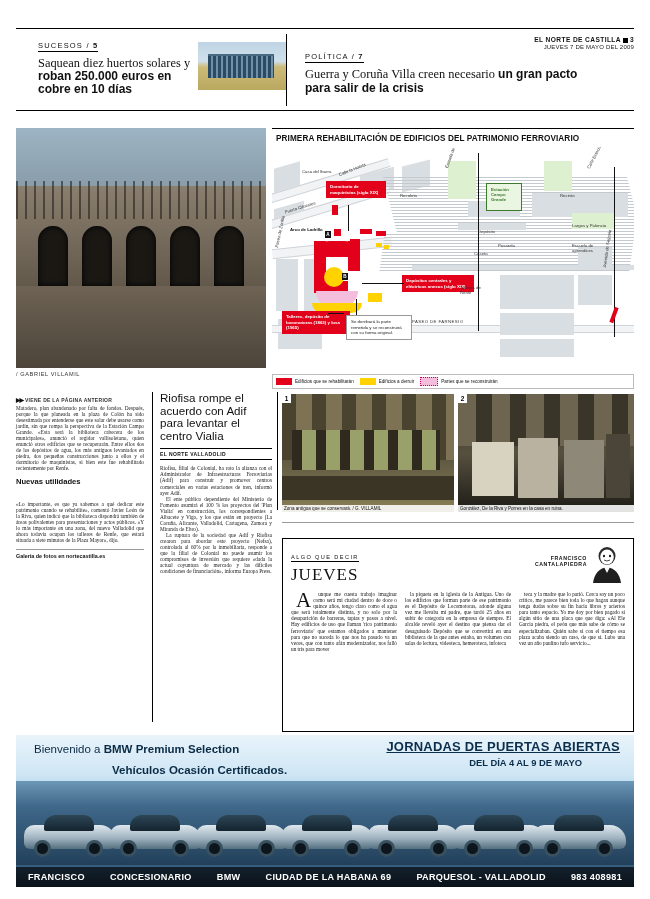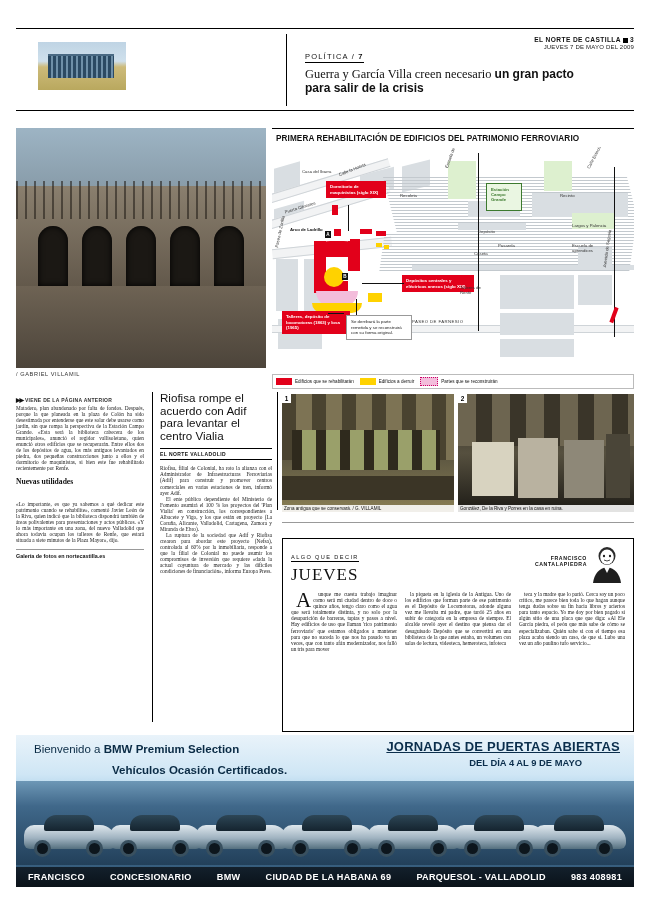--- a/index.html
+++ b/index.html
@@ -74,21 +74,21 @@
 
   
   .col{position:absolute;font-family:"Liberation Serif",serif;}
   .bodytext{font-size:5.3px;line-height:6.05px;text-align:justify;color:#1a1a1a;
     -webkit-hyphens:auto;hyphens:auto;}
   .bodytext p{margin:0;text-indent:6px;}
   .bodytext p.first{text-indent:0;}
   .contfrom{font-family:"Liberation Sans",sans-serif;font-size:5px;font-weight:bold;
     letter-spacing:.3px;color:#333;margin-bottom:2px;}
   .arrows{color:#111;letter-spacing:-1px;font-size:6px;}
-  .subhead{font-family:Liberation Serif, serif;font-weight:bold;font-size:7.6px;
+  .subhead{font-family:Liberation Sans, sans-serif;font-weight:bold;font-size:7.6px;
     margin:5px 0 15px;color:#111;}
   .promo{margin-top:6px;border-top:1px solid #999;padding-top:3px;
     font-family:"Liberation Sans",sans-serif;font-weight:bold;font-size:5.4px;line-height:6.6px;}
 
   .headline2{font-family:"Liberation Sans",sans-serif;font-weight:normal;font-size:11.6px;
     line-height:12.6px;color:#111;}
   .byline{font-family:"Liberation Sans",sans-serif;font-weight:bold;font-size:5px;
     letter-spacing:.4px;border-top:1px solid #000;border-bottom:1px solid #000;
     padding:2px 0;margin:6px 0 5px;color:#111;}
 
@@ -151,34 +151,44 @@
 </head>
 <body>
 
 <div class="page">
 
   <div class="rule-top"></div>
 
   <div class="teaser-bar">
 
     <div class="teaser teaser-left">
+      <div style="flex:1">
+        <div class="kicker">
+          <span>SUCESOS</span>
+          <span>/</span>
+          <b>5</b>
+        </div>
+        <div class="teaser-hl">
+          <span>Saquean diez huertos solares y </span><b>roban 250.000 euros en cobre en 10 días</b>
+        </div>
+      </div>
       <div class="teaser-photo">
         <div class="bld"></div>
       </div>
     </div>
 
     <div class="teaser teaser-right">
       <div style="flex:1">
         <div class="kicker">
           <span>POLÍTICA</span>
           <span>/</span>
           <b>7</b>
         </div>
         <div class="teaser-hl">
-          <span>Guerra y García Villa creen necesario </span><b>un gran pacto para salir de la crisis</b>
+          <span>Guerra y Coruña Villa creen necesario </span><b>un gran pacto para salir de la crisis</b>
         </div>
       </div>
     </div>
 
     <div class="masthead">
       <div class="mast-name">
         <span>EL NORTE DE CASTILLA</span><span class="sq"></span><span>3</span>
       </div>
       <div class="mast-date">JUEVES 7 DE MAYO DEL 2009</div>
     </div>

